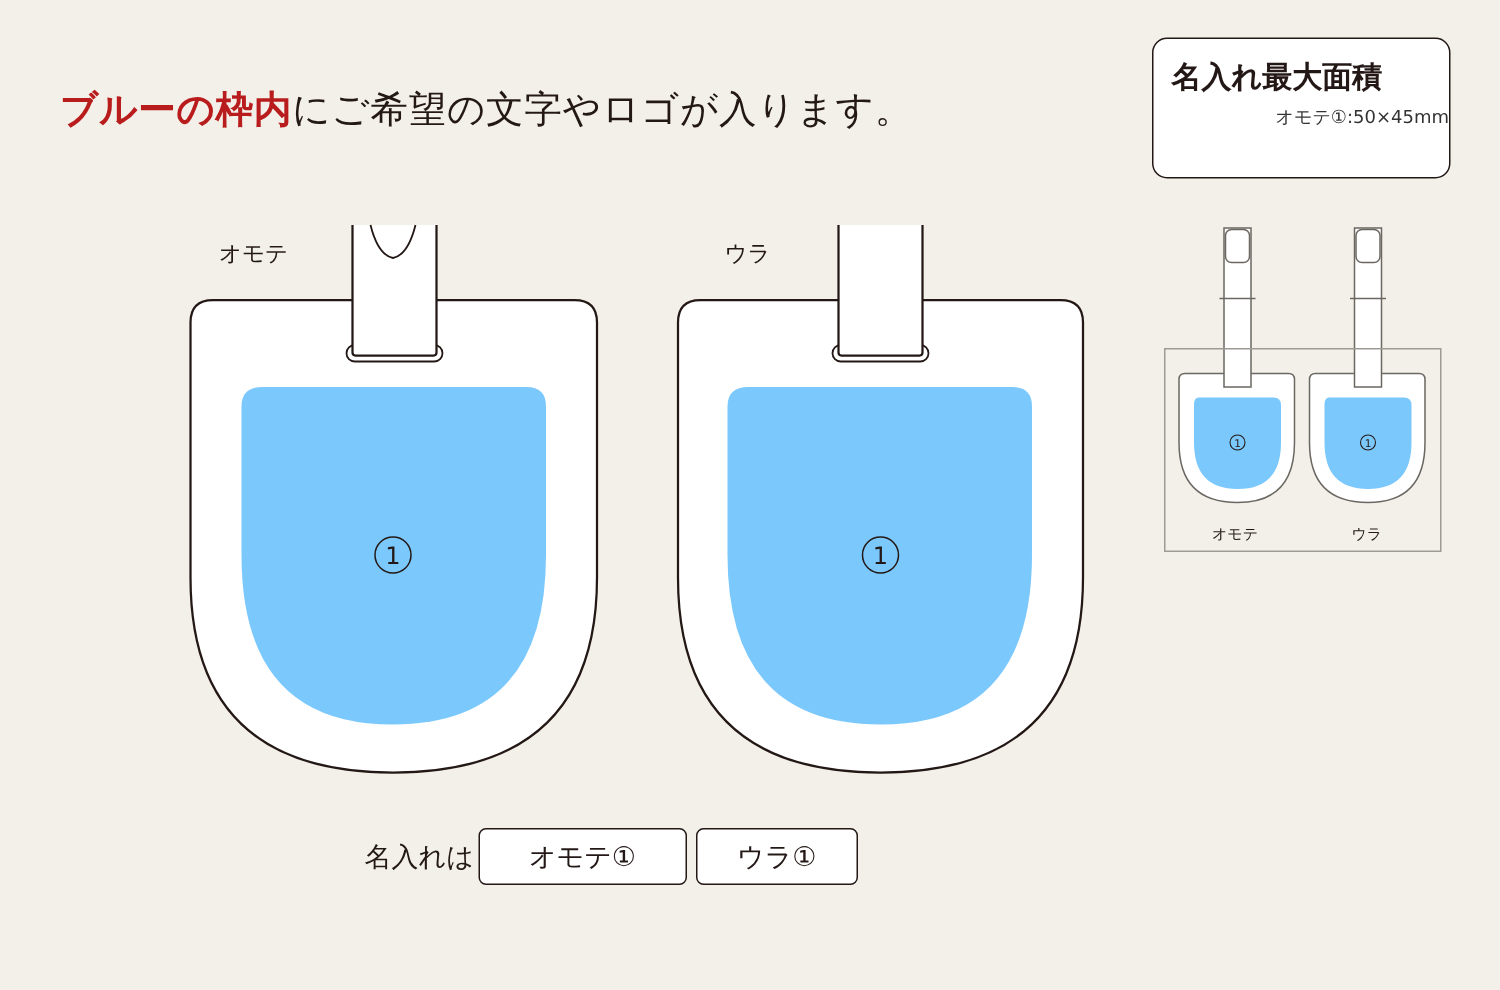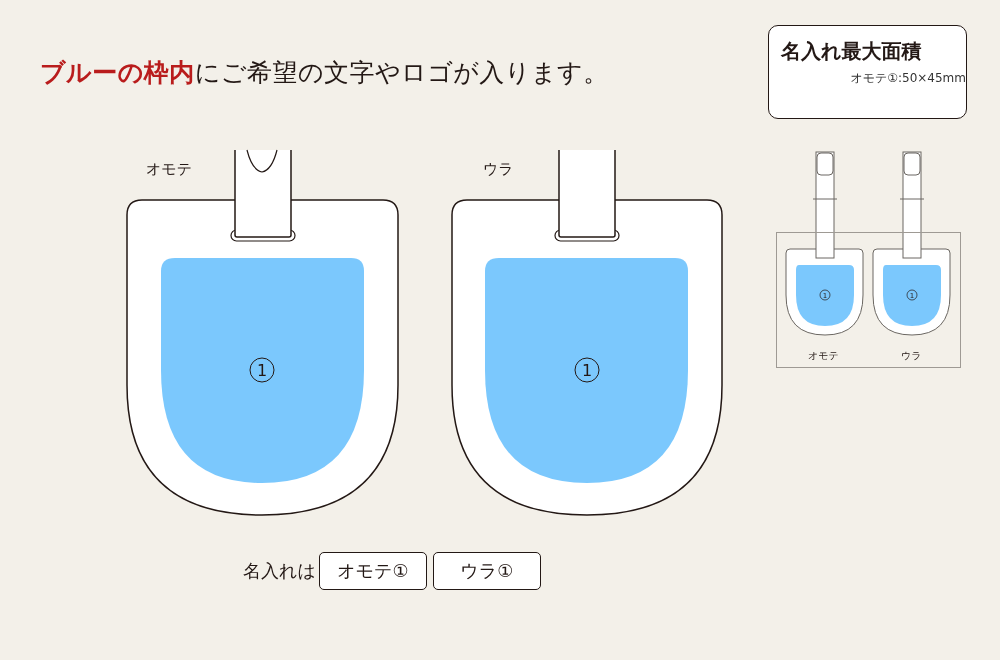--- a/index.html
+++ b/index.html
@@ -6,21 +6,21 @@
   body{width:1000px;height:660px;background:#f3f0e9;position:relative;overflow:hidden;font-family:"DejaVu Sans","Liberation Sans",sans-serif;color:#231815;}
   .headline{position:absolute;left:40px;top:56px;font-size:25px;letter-spacing:0.5px;white-space:nowrap;}
   .headline .accent{color:#b91c1c;font-weight:bold;}
   .infobox{position:absolute;left:768px;top:25px;width:199px;height:94px;border:1.5px solid #231815;border-radius:10px;background:#fff;box-sizing:border-box;padding:12px 0 0 12px;}
   .infobox .ttl{font-size:20px;font-weight:bold;margin-bottom:4px;}
   .infobox .line{font-size:12px;line-height:18px;color:#333;text-align:right;}
   .label{position:absolute;font-size:15px;}
   svg{position:absolute;left:0;top:0;}
   .bottom{position:absolute;left:243px;top:552px;height:38px;display:flex;align-items:center;font-size:18px;white-space:nowrap;}
   .choice{display:inline-flex;align-items:center;justify-content:center;height:38px;border:1.5px solid #231815;border-radius:5px;background:#fff;box-sizing:border-box;font-size:18px;margin:0 3px;cursor:pointer;}
-  .c1{width:108px;}
+  .c1{width:139px;}
   .c2{width:108px;}
   .thumbframe{position:absolute;left:776px;top:232px;width:185px;height:136px;border:1px solid #9e9a94;box-sizing:border-box;}
   .tlabel{position:absolute;font-size:10px;}
 </style>
 </head>
 <body>
 
 <div class="headline"><span class="accent">ブルーの枠内</span><span>にご希望の文字やロゴが入ります。</span></div>
 
 <div class="infobox">

